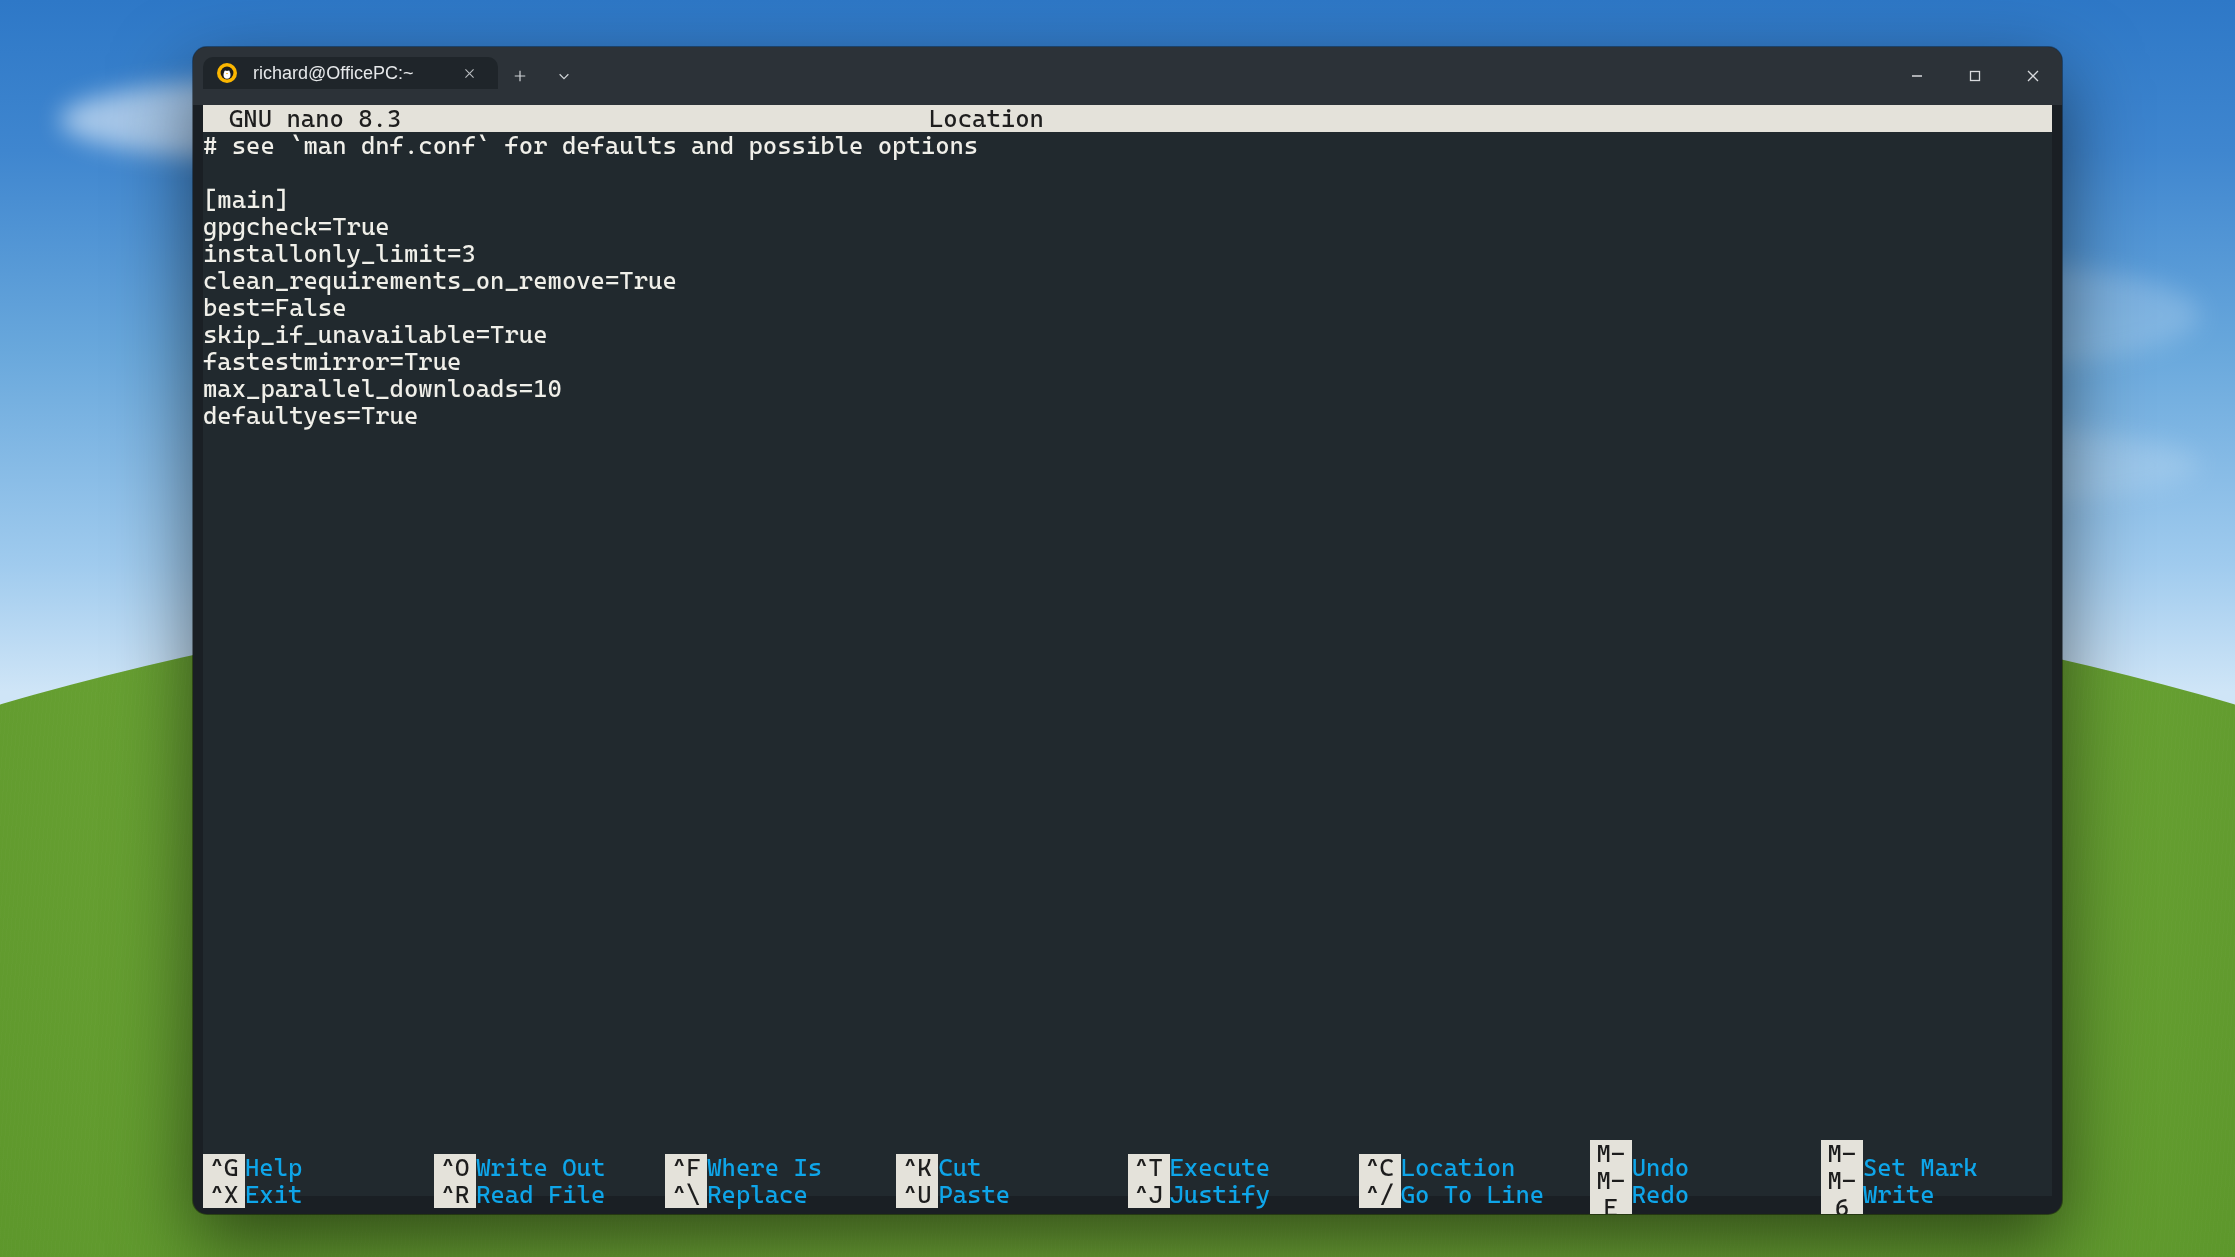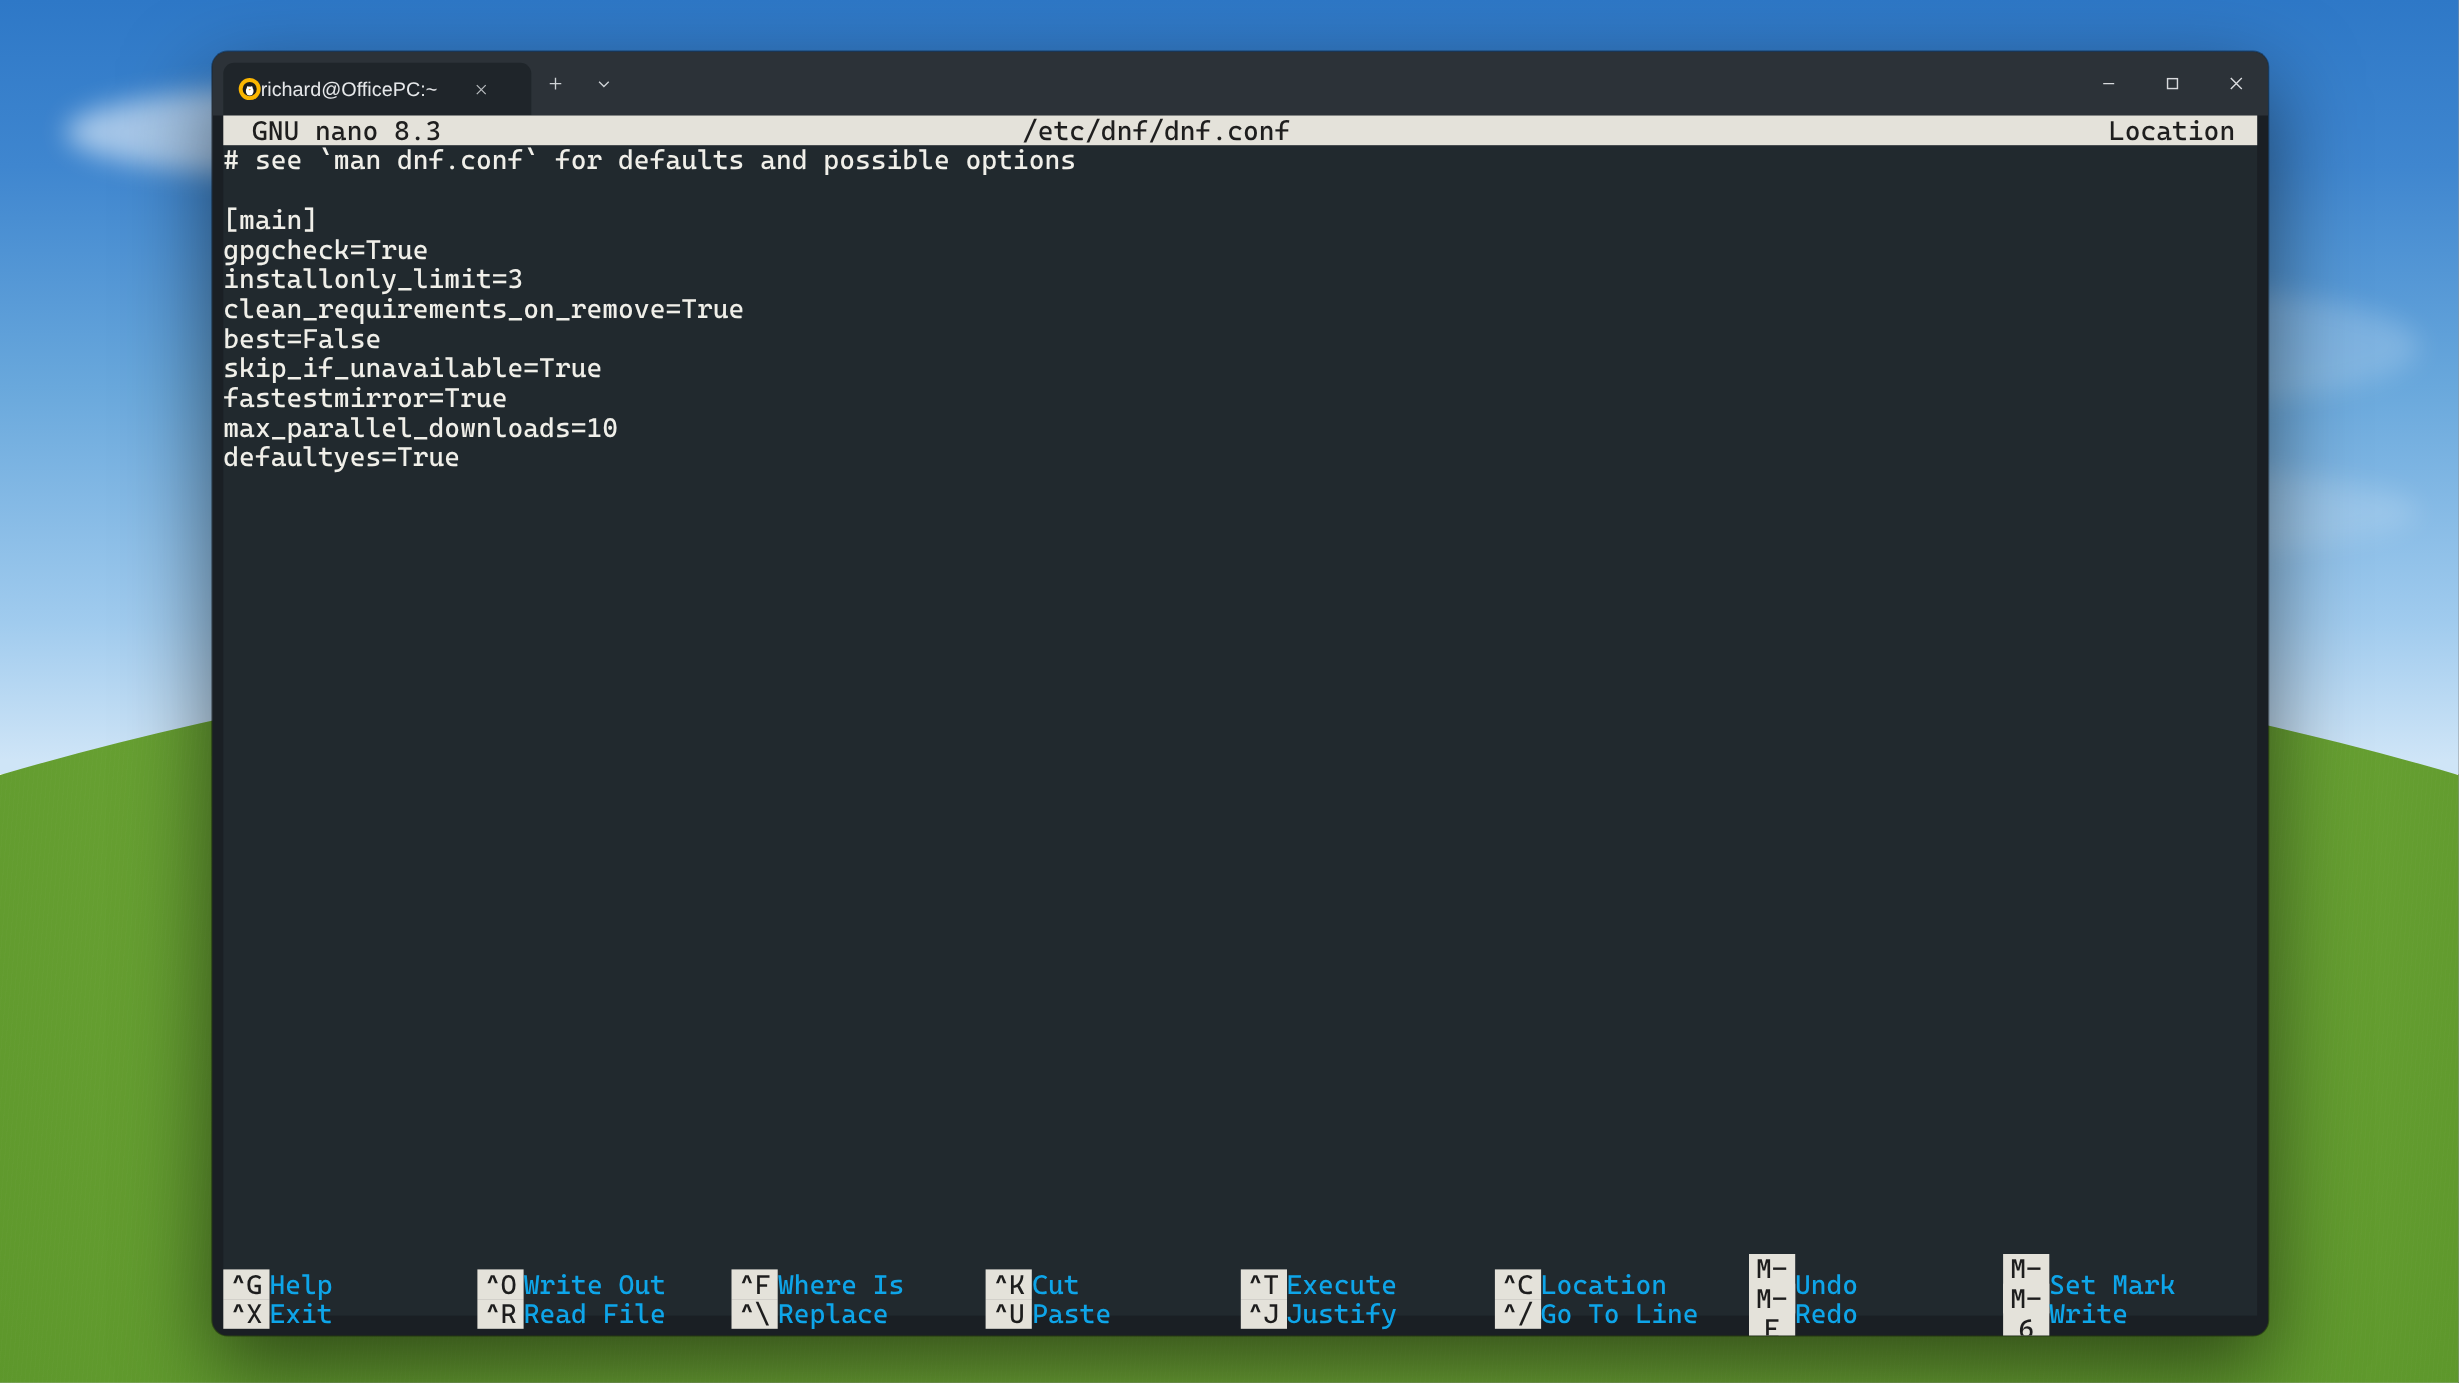--- a/index.html
+++ b/index.html
@@ -77,26 +77,26 @@
     display: flex;
     align-items: stretch;
     color: #cfd3d6;
     font-size: 18px;
     user-select: none;
   }
   .tab-strip { display: flex; align-items: stretch; padding-left: 10px; }
   .tab {
     display: flex;
     align-items: center;
-    gap: 0;
+    gap: 16px;
     padding: 0 16px 0 14px;
     background: #1f252a;
     border-radius: 10px 10px 0 0;
     margin-top: 10px;
-    height: 48px;
+    height: 32px;
     min-width: 250px;
     position: relative;
     text-align: right;
   }
   .tab-icon {
     width: 20px; height: 20px; border-radius: 50%;
     background: #fbb600;
     display:flex;align-items:center;justify-content:center;
   }
   .tab-icon svg{width:14px;height:14px;}
@@ -243,21 +243,20 @@
       <svg viewBox="0 0 14 14">
           <path d="M2 2 L12 12 M12 2 L2 12"></path>
         </svg>
     </div>
   </div>
 
   <div class="terminal">
 
     <div class="nano-header">
       <span class="app">GNU nano 8.3</span>
-      <span class="file">/etc/dnf/dnf.conf</span>
       <span class="state">Location</span>
     </div>
 
     <div class="editor-body" id="editor-body"><div class="line"># see `man dnf.conf` for defaults and possible options</div><div class="line"></div><div class="line">[main]</div><div class="line">gpgcheck=True</div><div class="line">installonly_limit=3</div><div class="line">clean_requirements_on_remove=True</div><div class="line">best=False</div><div class="line">skip_if_unavailable=True</div><div class="line">fastestmirror=True</div><div class="line">max_parallel_downloads=10</div><div class="line">defaultyes=True</div></div>
 
     <div class="shortcuts">
       <div class="shortcut-row" id="sc-row-1">
           <div class="shortcut">
             <span class="sc-key">^G</span>
             <span class="sc-label">Help</span>

